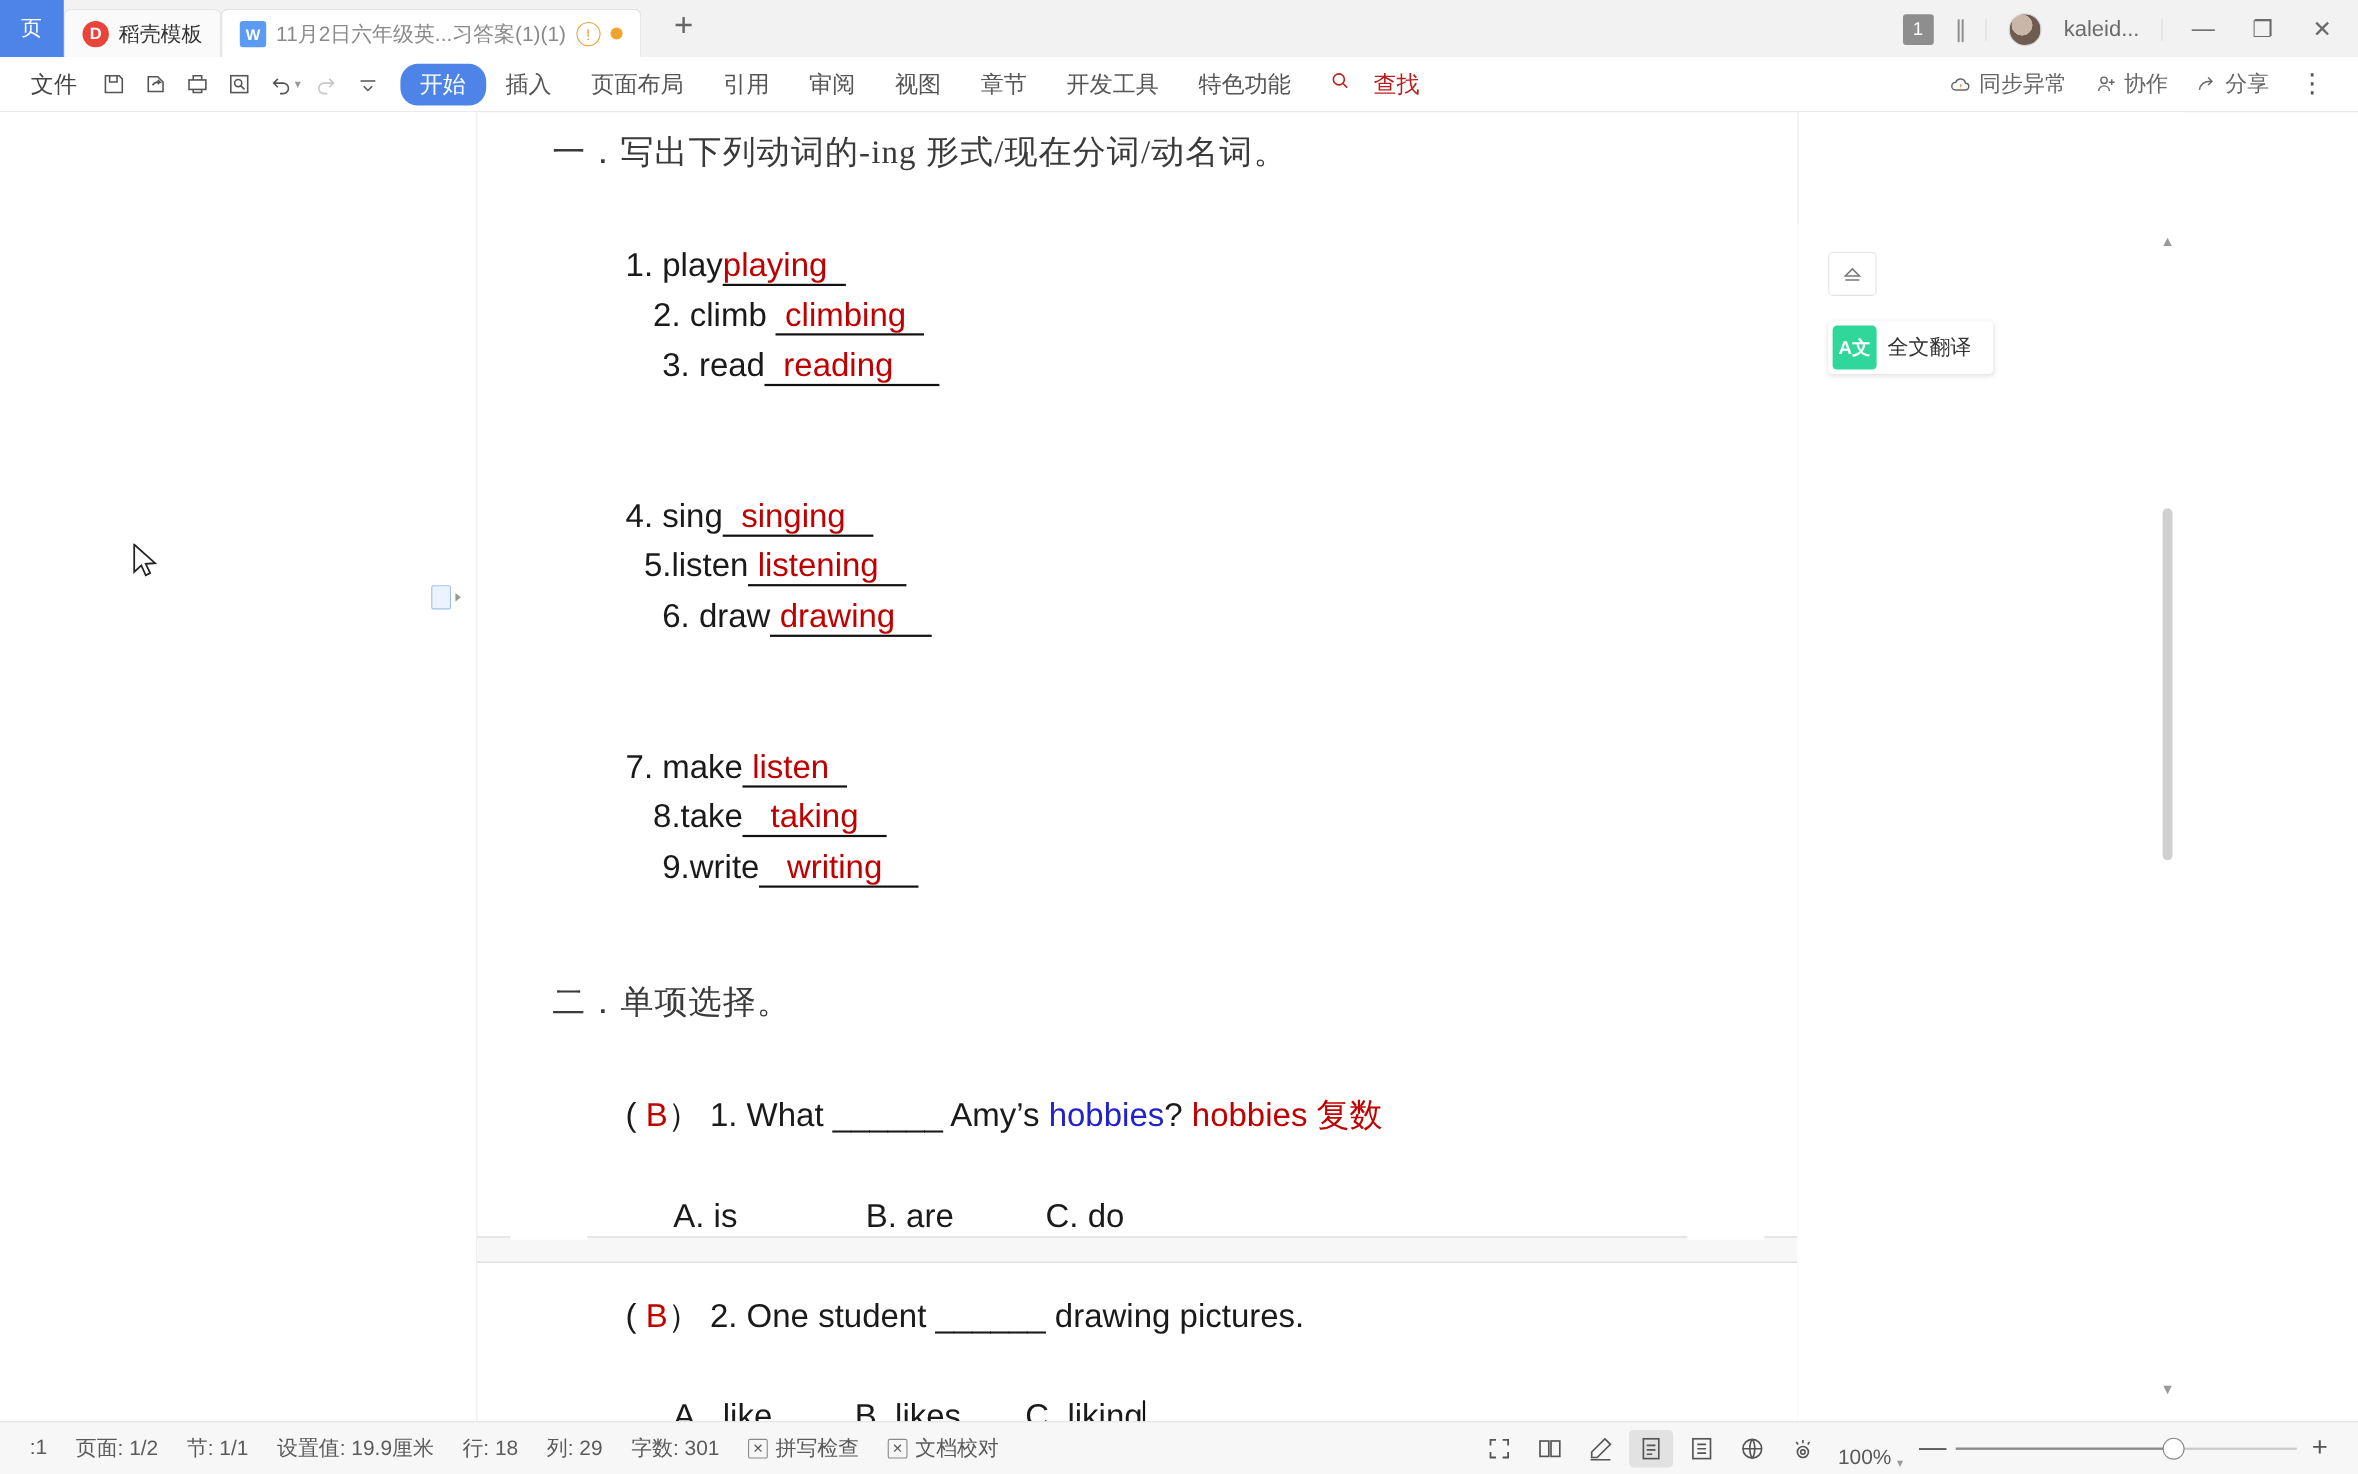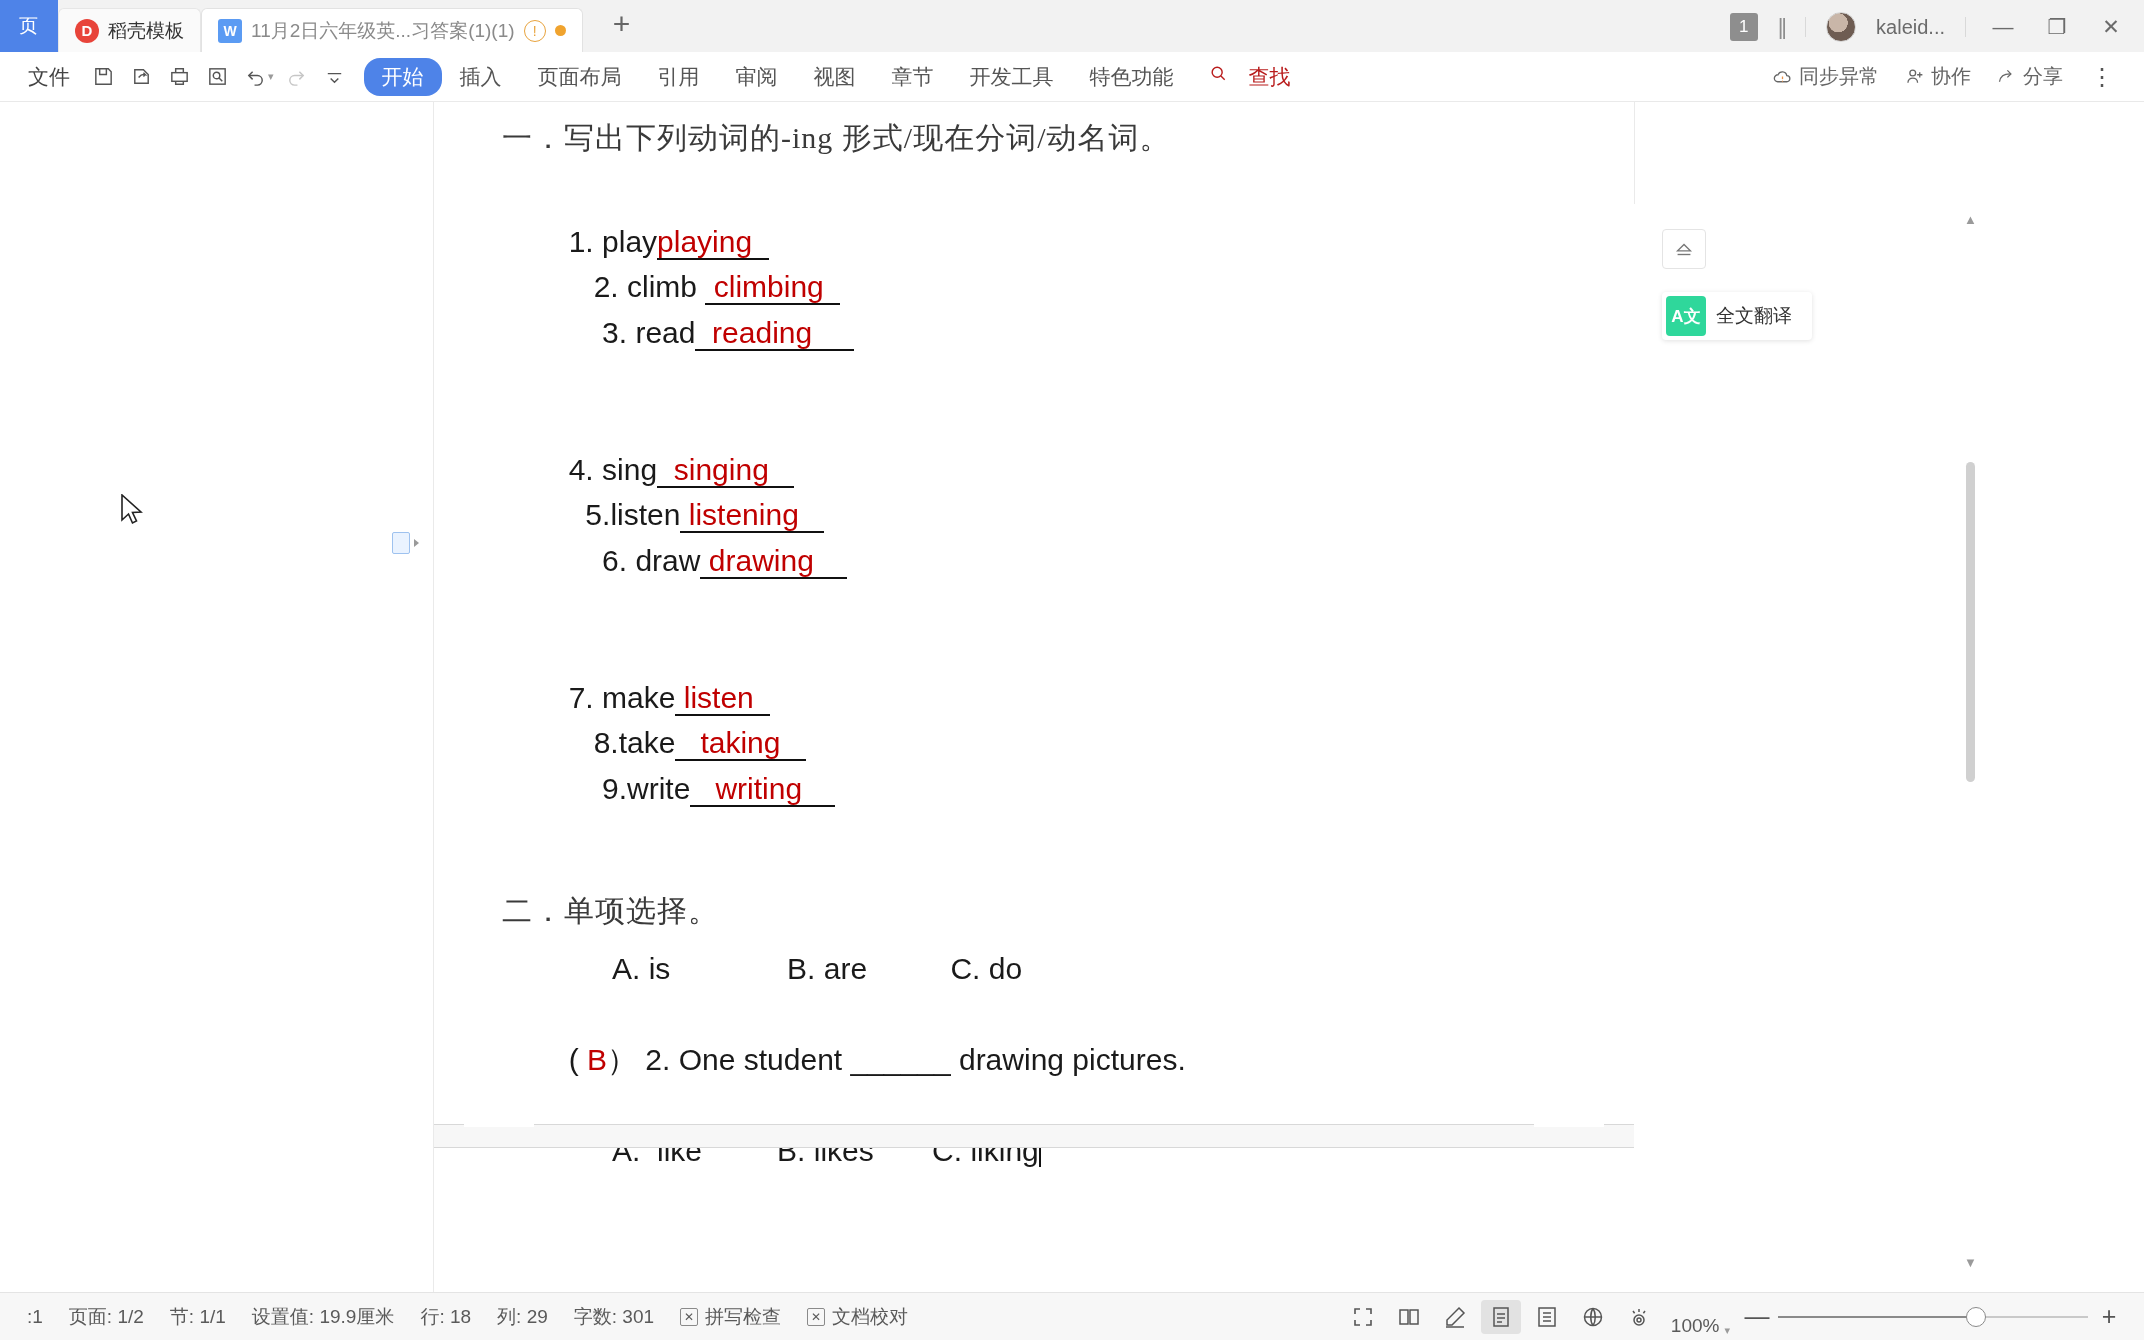--- a/index.html
+++ b/index.html
@@ -333,20 +333,23 @@
       </div>
 
       <div class="line">
         <span>7. make</span><span class="ul">&nbsp;<span class="red">listen</span>&nbsp;&nbsp;</span>
         &nbsp;&nbsp;&nbsp;<span>8.take</span><span class="ul">&nbsp;&nbsp;&nbsp;<span class="red">taking</span>&nbsp;&nbsp;&nbsp;</span>
         &nbsp;&nbsp;&nbsp;&nbsp;<span>9.write</span><span class="ul">&nbsp;&nbsp;&nbsp;<span class="red">writing</span>&nbsp;&nbsp;&nbsp;&nbsp;</span>
       </div>
 
       <div class="hdr" style="margin-top:34px;">二．单项选择。</div>
 
+      <div class="line">
+        <span>(&nbsp;</span><span class="red">B</span><span>） 1. What ______ Amy’s </span><span class="blue">hobbies</span><span>? </span><span class="red">hobbies 复数</span>
+      </div>
       <div class="line opts">A. is              B. are          C. do</div>
 
       <div class="line">
         <span>(&nbsp;</span><span class="red">B</span><span>） 2. One student ______ drawing pictures.</span>
       </div>
       <div class="line opts"><span>A.  like         B. likes       C. liking</span><span class="cursor"></span></div>
 
       <div class="line">
         
       </div>

